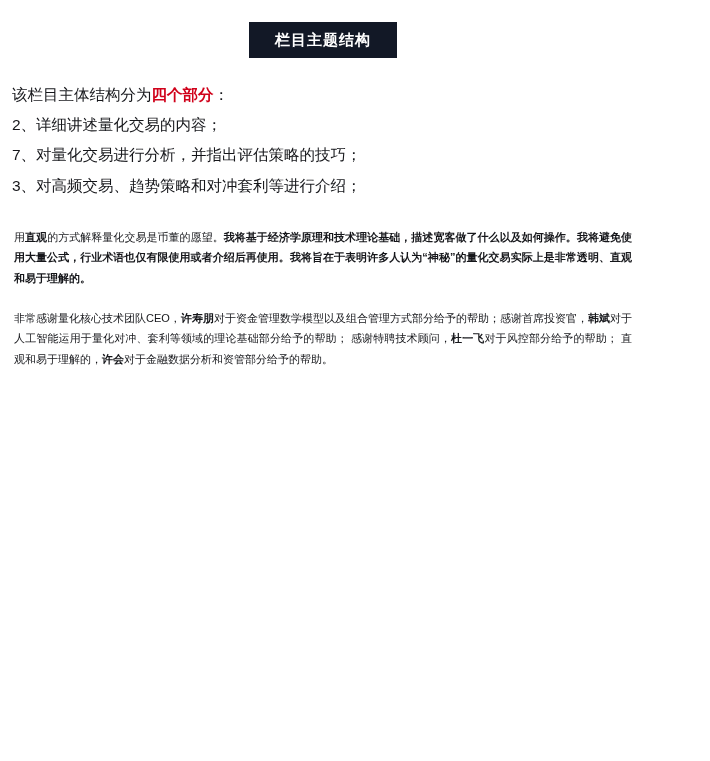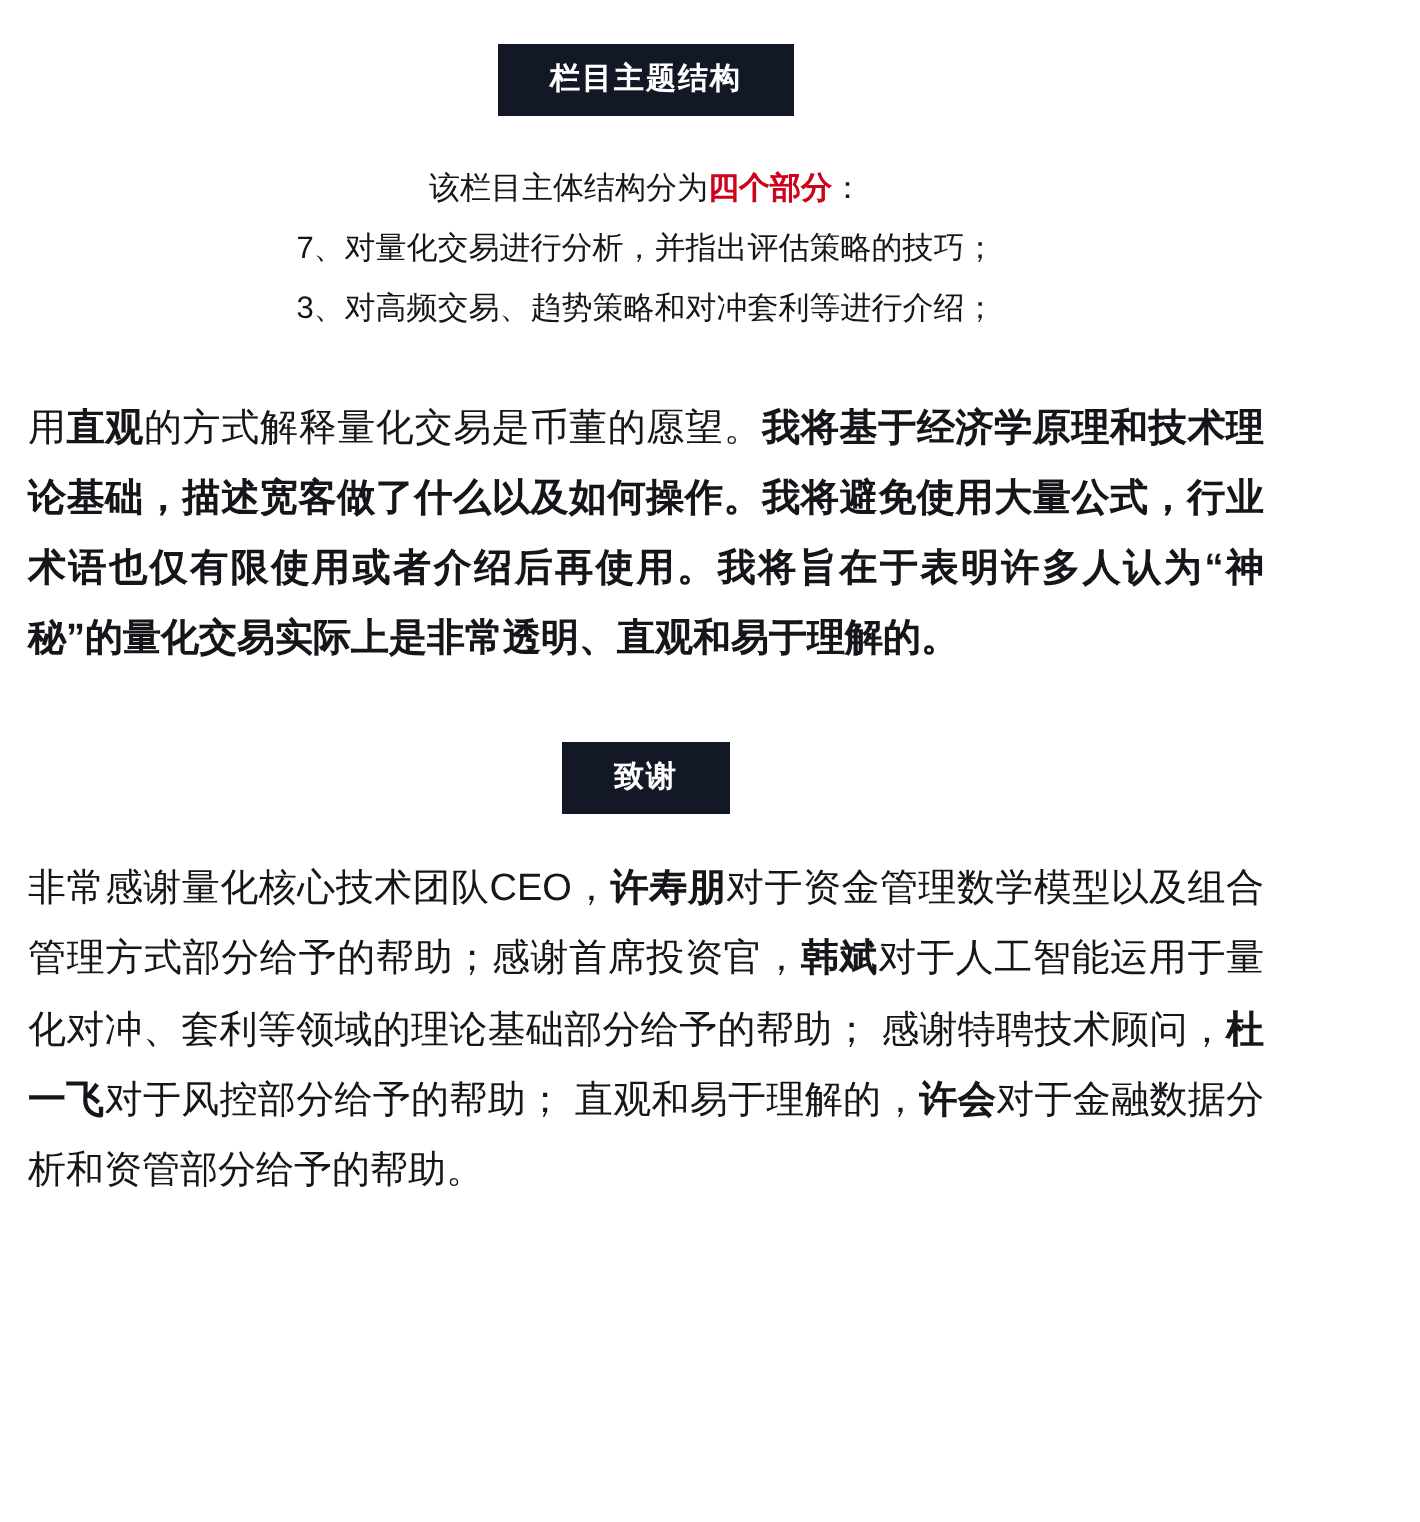--- a/index.html
+++ b/index.html
@@ -33,66 +33,64 @@
     letter-spacing: 1px;
     padding: 9px 26px;
     display: inline-block;
     line-height: 1.2;
   }
   .banner-1 { margin-top: 22px; }
   .banner-2 { margin-top: 18px; }
 
   .list-block {
     margin-top: 22px;
-    text-align: center;
+    text-align: left;
     font-size: 15.5px;
     line-height: 1.95;
     color: #15161a;
   }
   .list-block .line {
     white-space: nowrap;
   }
   .hl-red {
     color: #d0021b;
     font-weight: bold;
   }
 
   .para {
-    font-size: 19px;
+    font-size: 11px;
     line-height: 1.85;
     text-align: justify;
     text-justify: inter-ideograph;
     color: #15161a;
-    margin: 16px 2px;
+    margin: 0 2px;
   }
   .para-1 { margin-top: 26px; }
   .para-2 { margin-top: 22px; }
   .para-3 { margin-top: 20px; }
 
   .b { font-weight: bold; }
 </style>
 </head>
 <body>
 
 <div class="page">
 
   <div class="banner-wrap">
     <div class="banner banner-1">栏目主题结构</div>
   </div>
 
   <div class="list-block">
     <div class="line">
       <span>该栏目主体结构分为</span><span class="hl-red">四个部分</span><span>：</span>
     </div>
+    <div class="line">2、详细讲述量化交易的内容；</div>
     <div class="line">7、对量化交易进行分析，并指出评估策略的技巧；</div>
     <div class="line">3、对高频交易、趋势策略和对冲套利等进行介绍；</div>
   </div>
 
   <p class="para para-1"><span>用</span><span class="b">直观</span><span>的方式解释量化交易是币董的愿望。</span><span class="b">我将基于经济学原理和技术理论基础，描述宽客做了什么以及如何操作。我将避免使用大量公式，行业术语也仅有限使用或者介绍后再使用。我将旨在于表明许多人认为“神秘”的量化交易实际上是非常透明、直观和易于理解的。</span></p>
 
 
-  <div class="banner-wrap">
-    <div class="banner banner-2">致谢</div>
-  </div>
 
   <p class="para para-3"><span>非常感谢量化核心技术团队CEO，</span><span class="b">许寿朋</span><span>对于资金管理数学模型以及组合管理方式部分给予的帮助；感谢首席投资官，</span><span class="b">韩斌</span><span>对于人工智能运用于量化对冲、套利等领域的理论基础部分给予的帮助； 感谢特聘技术顾问，</span><span class="b">杜一飞</span><span>对于风控部分给予的帮助； 直观和易于理解的，</span><span class="b">许会</span><span>对于金融数据分析和资管部分给予的帮助。</span></p>
 
 </div>
 
 </body></html>

